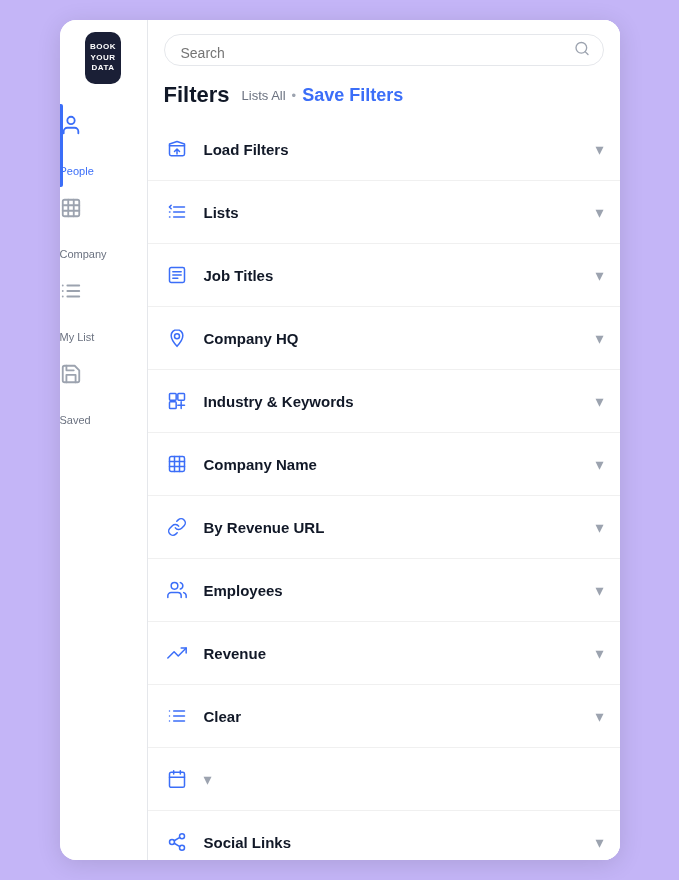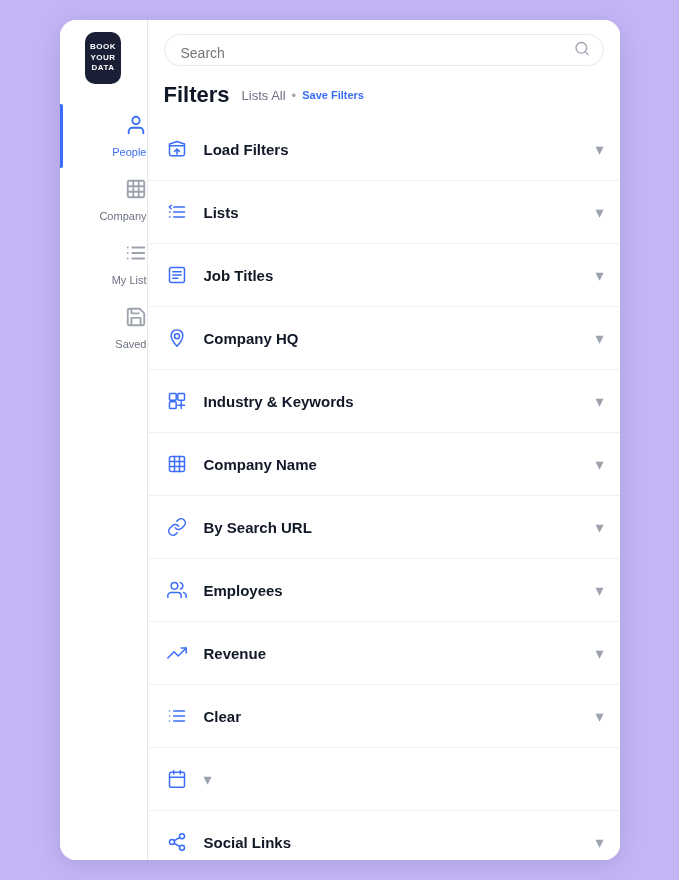--- a/index.html
+++ b/index.html
@@ -47,24 +47,25 @@
       font-size: 8px;
       font-weight: 800;
       text-align: center;
       line-height: 1.3;
       letter-spacing: 0.5px;
     }
     .nav-item {
       width: 100%;
       display: flex;
       flex-direction: column;
-      align-items: flex-end;
+      align-items: flex-start;
       padding: 10px 0;
       cursor: pointer;
       position: relative;
+      gap: 19px;
     }
     .nav-item.active {
       color: #3b6ef8;
     }
     .nav-item.active::before {
       content: '';
       position: absolute;
       left: 0;
       top: 0;
       bottom: 0;
@@ -137,21 +138,21 @@
       color: #6b7280;
       margin-right: 6px;
       cursor: pointer;
     }
     .dot-sep {
       color: #9ca3af;
       margin-right: 6px;
       font-size: 13px;
     }
     .save-filters {
-      font-size: 11px;
+      font-size: 18px;
       color: #3b6ef8;
       font-weight: 600;
       cursor: pointer;
     }
     
     .filter-list {
       flex: 1;
       overflow-y: auto;
       background: #f9fafb;
     }
@@ -347,21 +348,21 @@
         <span class="chevron-icon">▾</span>
       </div>
 
       <div class="filter-item">
         <span class="filter-icon">
           <svg viewBox="0 0 24 24">
               <path d="M10 13a5 5 0 007.54.54l3-3a5 5 0 00-7.07-7.07l-1.72 1.71" stroke-linecap="round" stroke-linejoin="round"></path>
               <path d="M14 11a5 5 0 00-7.54-.54l-3 3a5 5 0 007.07 7.07l1.71-1.71" stroke-linecap="round" stroke-linejoin="round"></path>
             </svg>
         </span>
-        <span class="filter-label">By Search URL</span>
+        <span class="filter-label">By Revenue URL</span>
         <span class="chevron-icon">▾</span>
       </div>
 
       <div class="filter-item">
         <span class="filter-icon">
           <svg viewBox="0 0 24 24">
               <path d="M17 21v-2a4 4 0 00-4-4H5a4 4 0 00-4 4v2" stroke-linecap="round" stroke-linejoin="round"></path>
               <circle cx="9" cy="7" r="4" stroke-linecap="round"></circle>
               <path d="M23 21v-2a4 4 0 00-3-3.87" stroke-linecap="round"></path>
               <path d="M16 3.13a4 4 0 010 7.75" stroke-linecap="round"></path>

